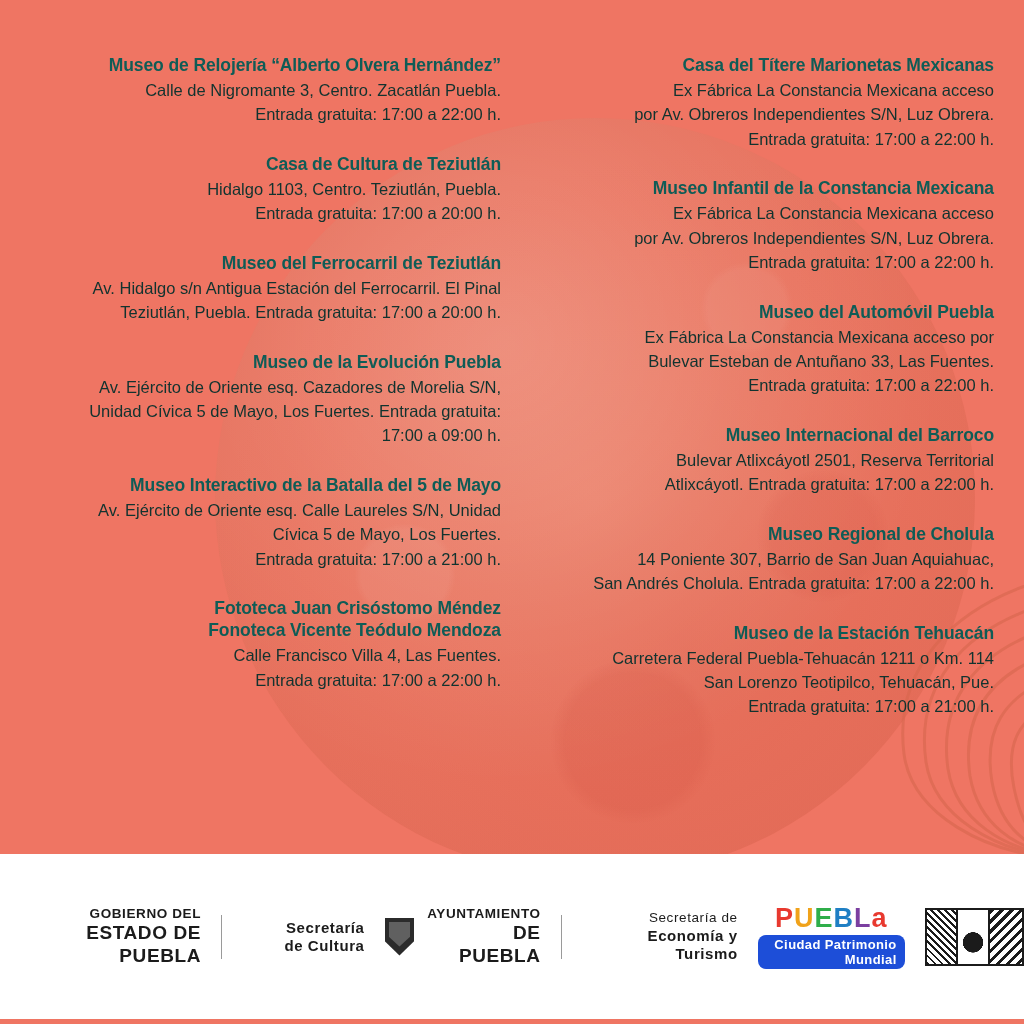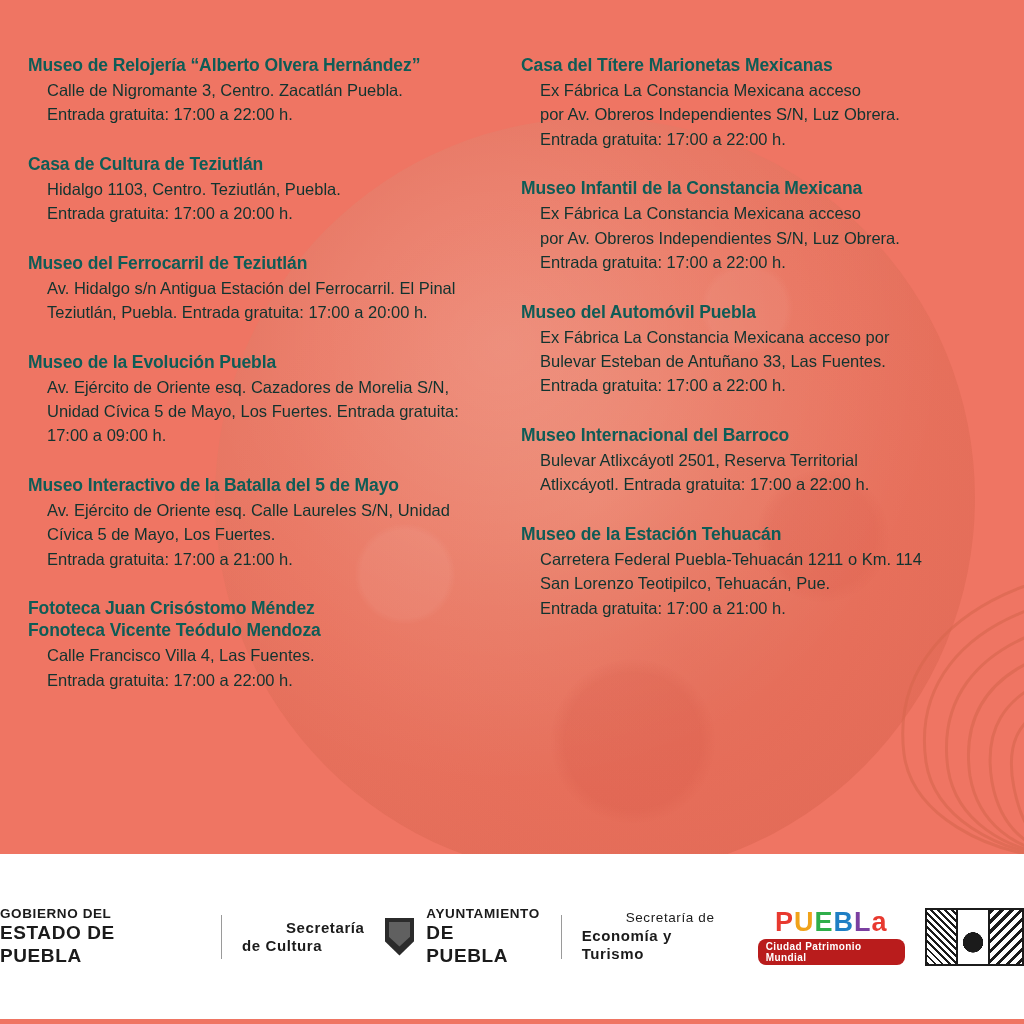--- a/index.html
+++ b/index.html
@@ -7,20 +7,21 @@
     width:1024px; height:1024px;
     font-family:"Liberation Sans", sans-serif;
     background:#ffffff;
     overflow:hidden;
   }
   .poster {
     position:relative;
     width:1024px; height:1024px;
     background:#ef7563;
     overflow:hidden;
+    text-align:right;
   }
   
   .moon {
     position:absolute;
     left:215px; top:118px;
     width:760px; height:760px;
     border-radius:50%;
     background:
       radial-gradient(circle at 38% 30%, rgba(255,255,255,0.16) 0%, rgba(255,255,255,0.06) 35%, rgba(255,255,255,0.00) 62%),
       radial-gradient(circle at 62% 70%, rgba(214,83,66,0.30) 0%, rgba(214,83,66,0.10) 45%, rgba(214,83,66,0) 70%),
@@ -106,23 +107,23 @@
   }
   .puebla-word { font-size:27px; font-weight:bold; letter-spacing:1px; line-height:1; }
   .puebla-word span:nth-child(1){color:#e8392f;}
   .puebla-word span:nth-child(2){color:#f0a21a;}
   .puebla-word span:nth-child(3){color:#2fae4a;}
   .puebla-word span:nth-child(4){color:#1f7fc4;}
   .puebla-word span:nth-child(5){color:#7b3fa0;}
   .puebla-word span:nth-child(6){color:#e8392f;}
   .puebla-sub {
     margin-top:3px;
-    background:#b91c1c;
+    background:#1d4ed8;
     color:#fff;
-    font-size:10px;
+    font-size:13px;
     font-weight:bold;
     letter-spacing:.4px;
     padding:2px 8px;
     border-radius:8px;
   }
   .art-logo {
     width:100px; height:58px;
     border:2px solid #1b1b1b;
     display:grid;
     grid-template-columns:repeat(3,1fr);
@@ -213,20 +214,25 @@
         <p style="white-space: pre-line;">Ex Fábrica La Constancia Mexicana acceso por
 Bulevar Esteban de Antuñano 33, Las Fuentes.
 Entrada gratuita: 17:00 a 22:00 h.</p>
       </div>
       <div class="entry">
         <h3 style="white-space: pre-line;">Museo Internacional del Barroco</h3>
         <p style="white-space: pre-line;">Bulevar Atlixcáyotl 2501, Reserva Territorial
 Atlixcáyotl. Entrada gratuita: 17:00 a 22:00 h.</p>
       </div>
       <div class="entry">
+        <h3 style="white-space: pre-line;">Museo Regional de Cholula</h3>
+        <p style="white-space: pre-line;">14 Poniente 307, Barrio de San Juan Aquiahuac,
+San Andrés Cholula. Entrada gratuita: 17:00 a 22:00 h.</p>
+      </div>
+      <div class="entry">
         <h3 style="white-space: pre-line;">Museo de la Estación Tehuacán</h3>
         <p style="white-space: pre-line;">Carretera Federal Puebla-Tehuacán 1211 o Km. 114
 San Lorenzo Teotipilco, Tehuacán, Pue.
 Entrada gratuita: 17:00 a 21:00 h.</p>
       </div>
     </div>
 
   </div>
 
   <div class="footer">

